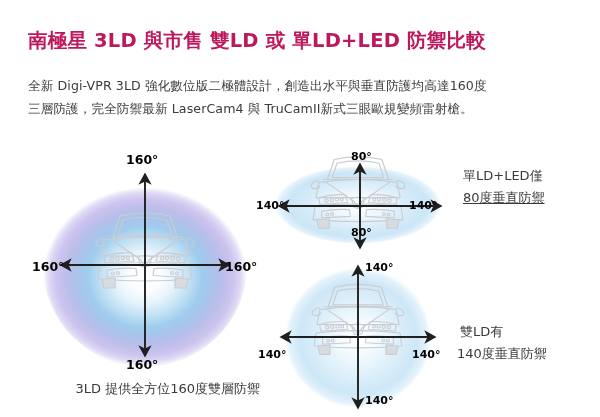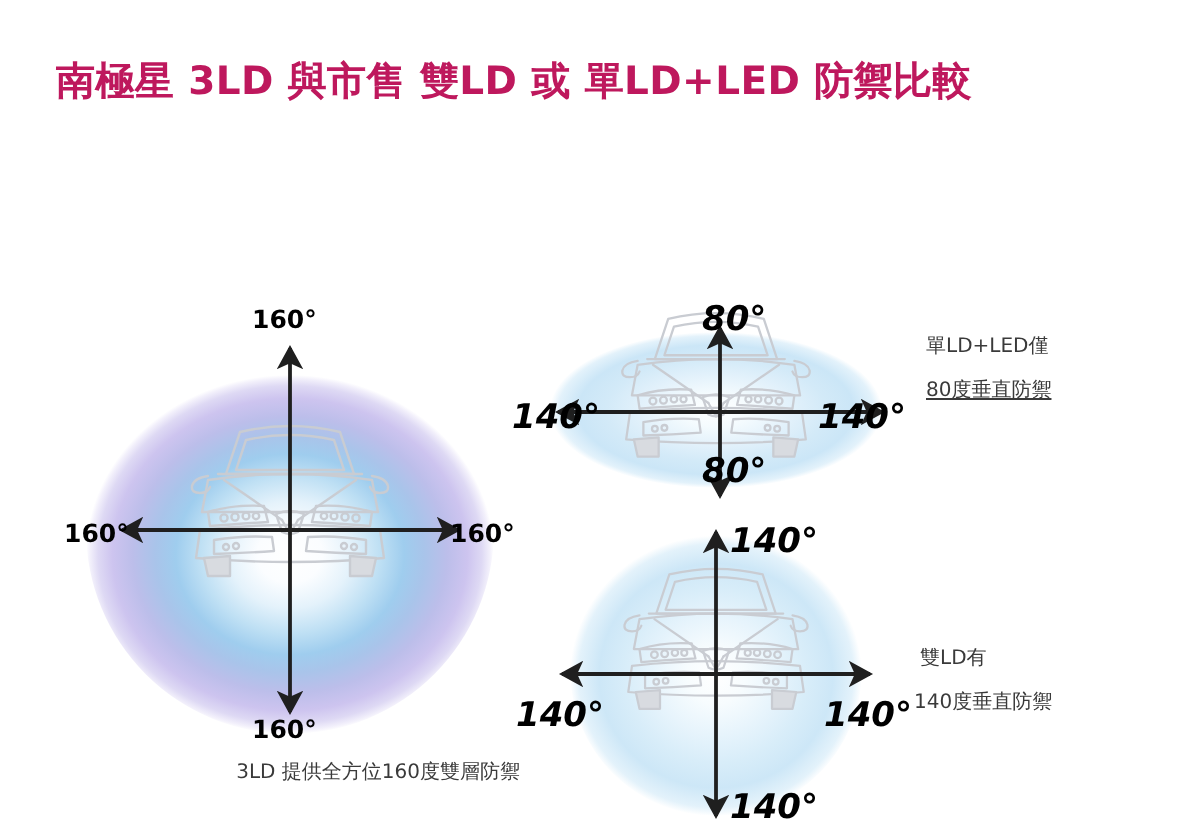--- a/index.html
+++ b/index.html
@@ -104,38 +104,40 @@
 
   
   .deg {
     position: absolute;
     color: #000000;
     font-weight: bold;
     white-space: nowrap;
     font-family: "DejaVu Sans", "Liberation Sans", sans-serif;
   }
   .deg-lg { font-size: 12.5px; }
-  .deg-md { font-size: 17px; font-style: italic; }
+  .deg-md { font-size: 11px; }
 
   
   .caption {
     position: absolute;
     color: #3a3a3a;
-    font-size: 10px;
+    font-size: 13px;
     line-height: 1.55;
     white-space: nowrap;
   }
   .caption-center { text-align: right; }
 </style>
 </head>
 <body>
 
 <div class="page-title">南極星  3LD  與市售  雙LD  或  單LD+LED  防禦比較</div>
 
 <div class="intro">
+  <span class="line">全新  Digi-VPR  3LD  強化數位版二極體設計，創造出水平與垂直防護均高達160度</span>
+  <span class="line">三層防護，完全防禦最新 LaserCam4 與 TruCamII新式三眼歐規變頻雷射槍。</span>
 </div>
 
 <div class="diagram">
 
   <div class="halo halo-3ld"></div>
 
   <div class="car" style="left:89px; top:204px; width:112px; height:90px;">
     <svg viewBox="0 0 224 180" xmlns="http://www.w3.org/2000/svg">
       <g fill="none" stroke="#c9ccd2" stroke-width="2.4" stroke-linejoin="round" stroke-linecap="round">
 

